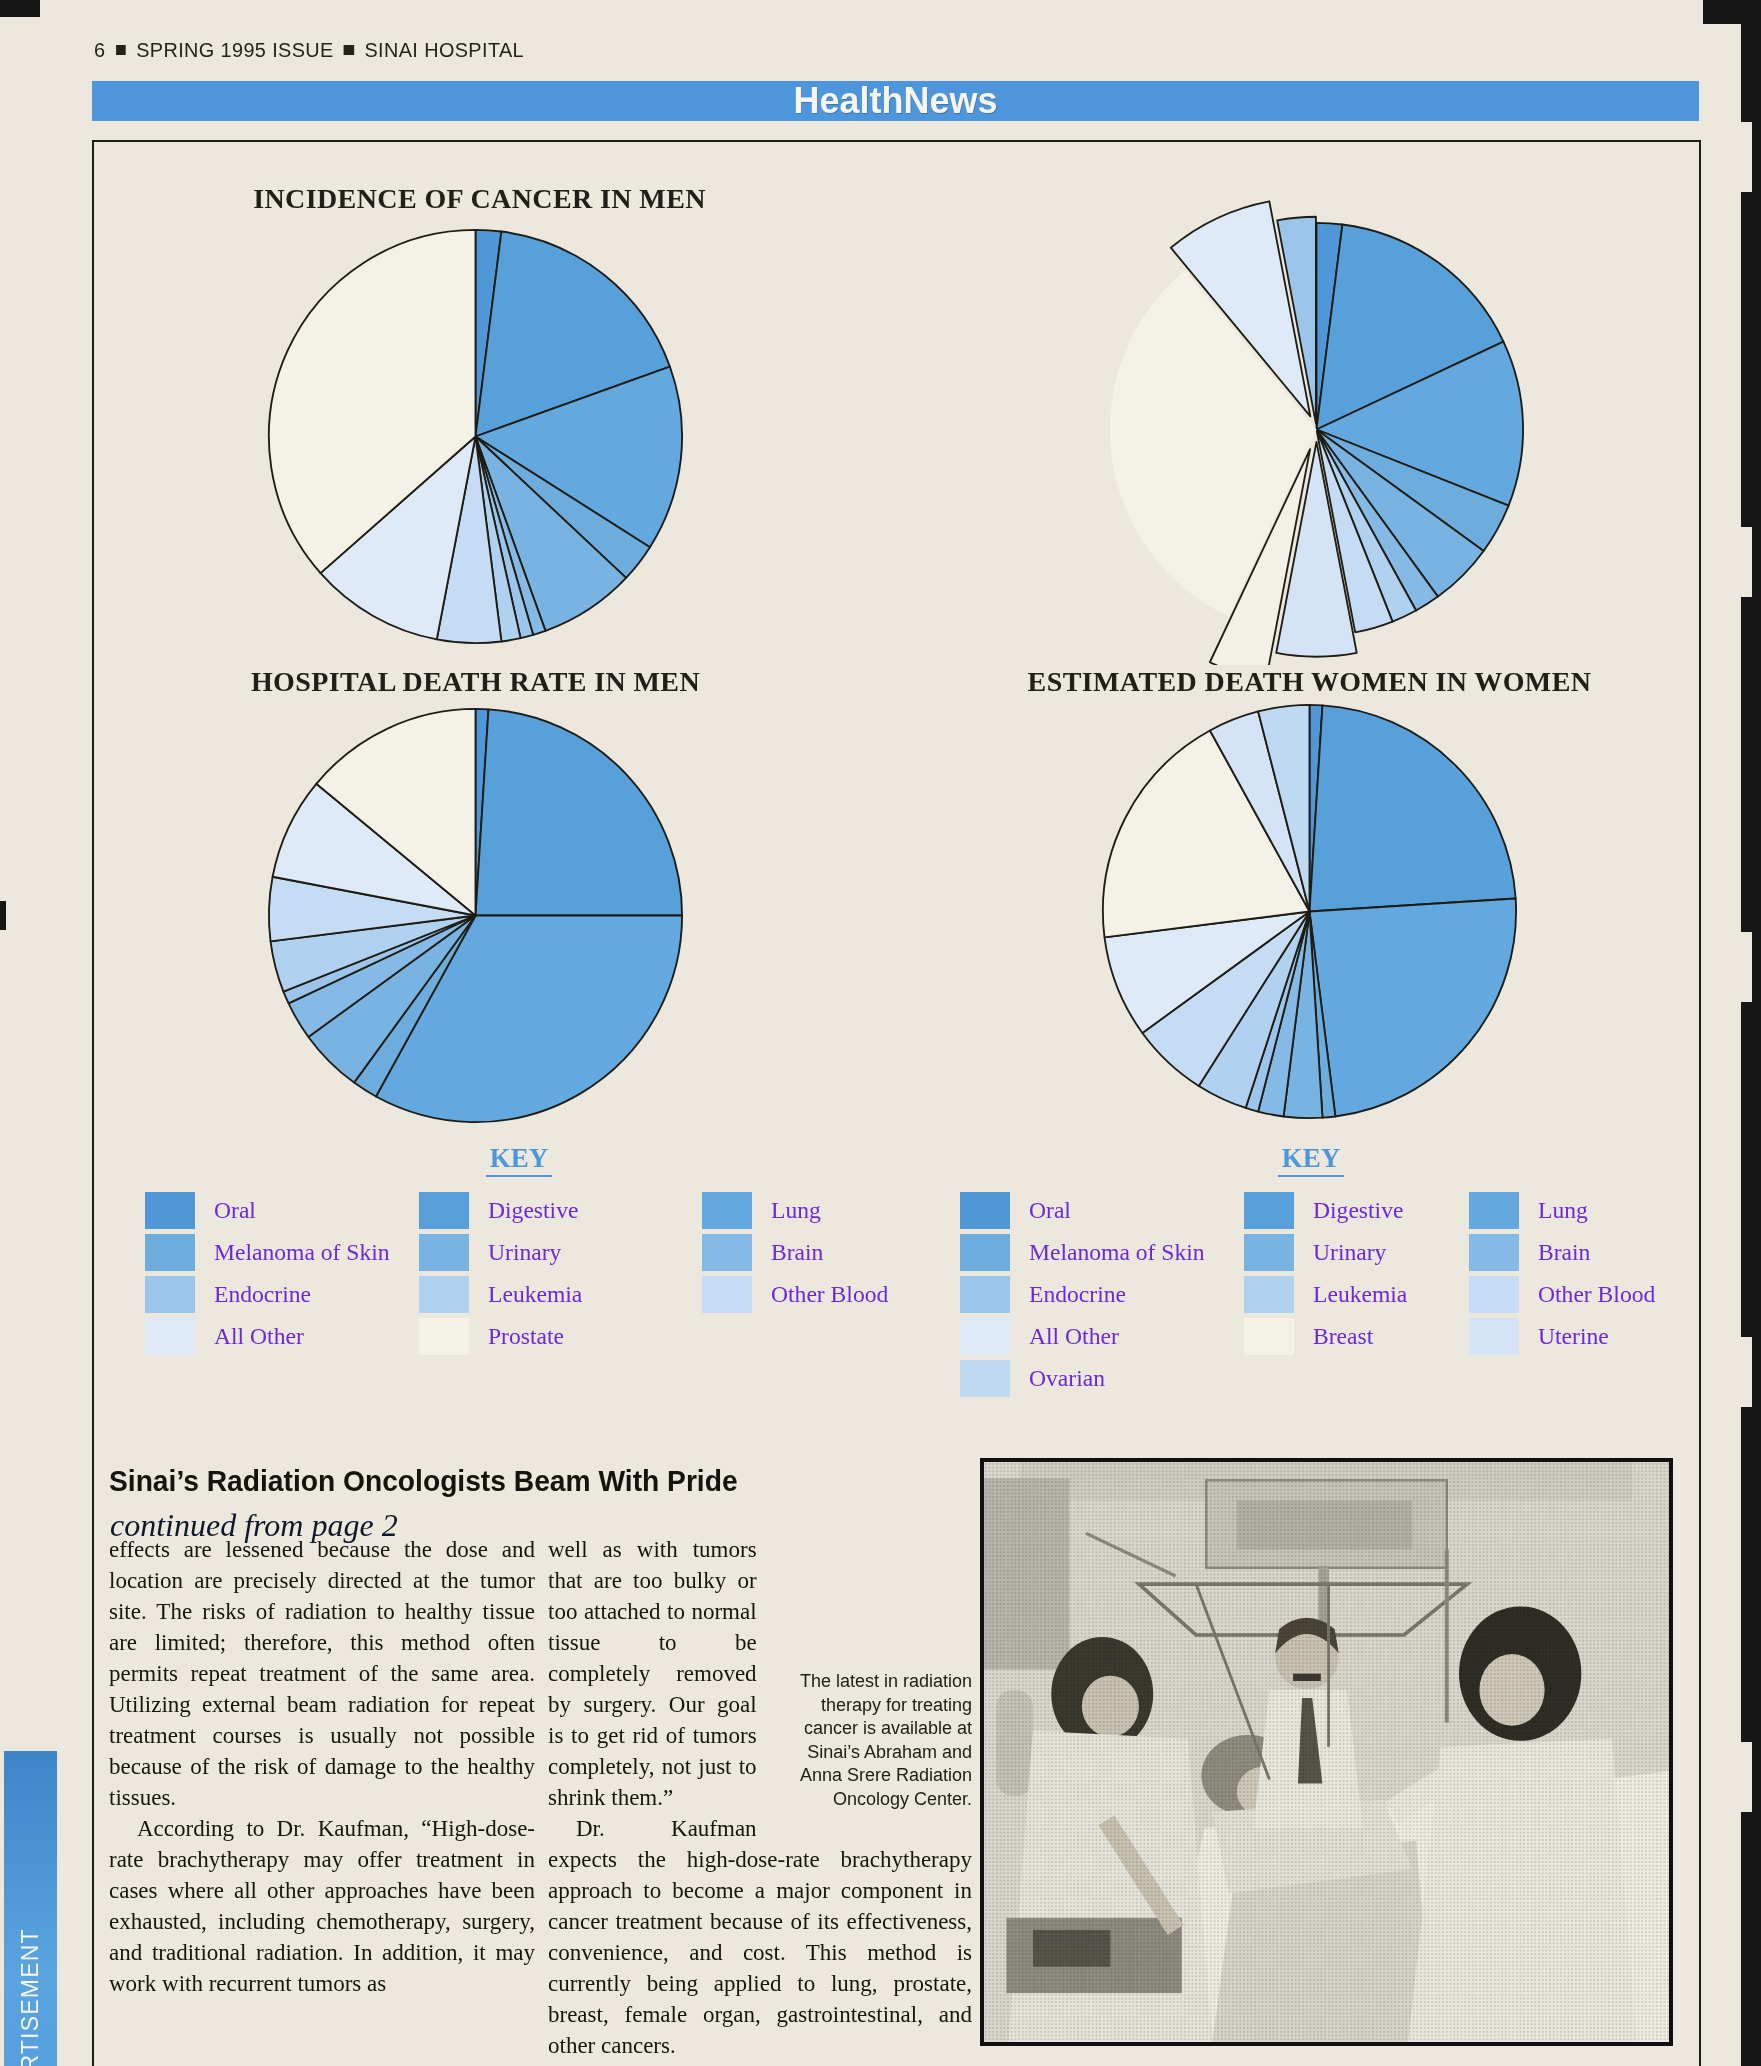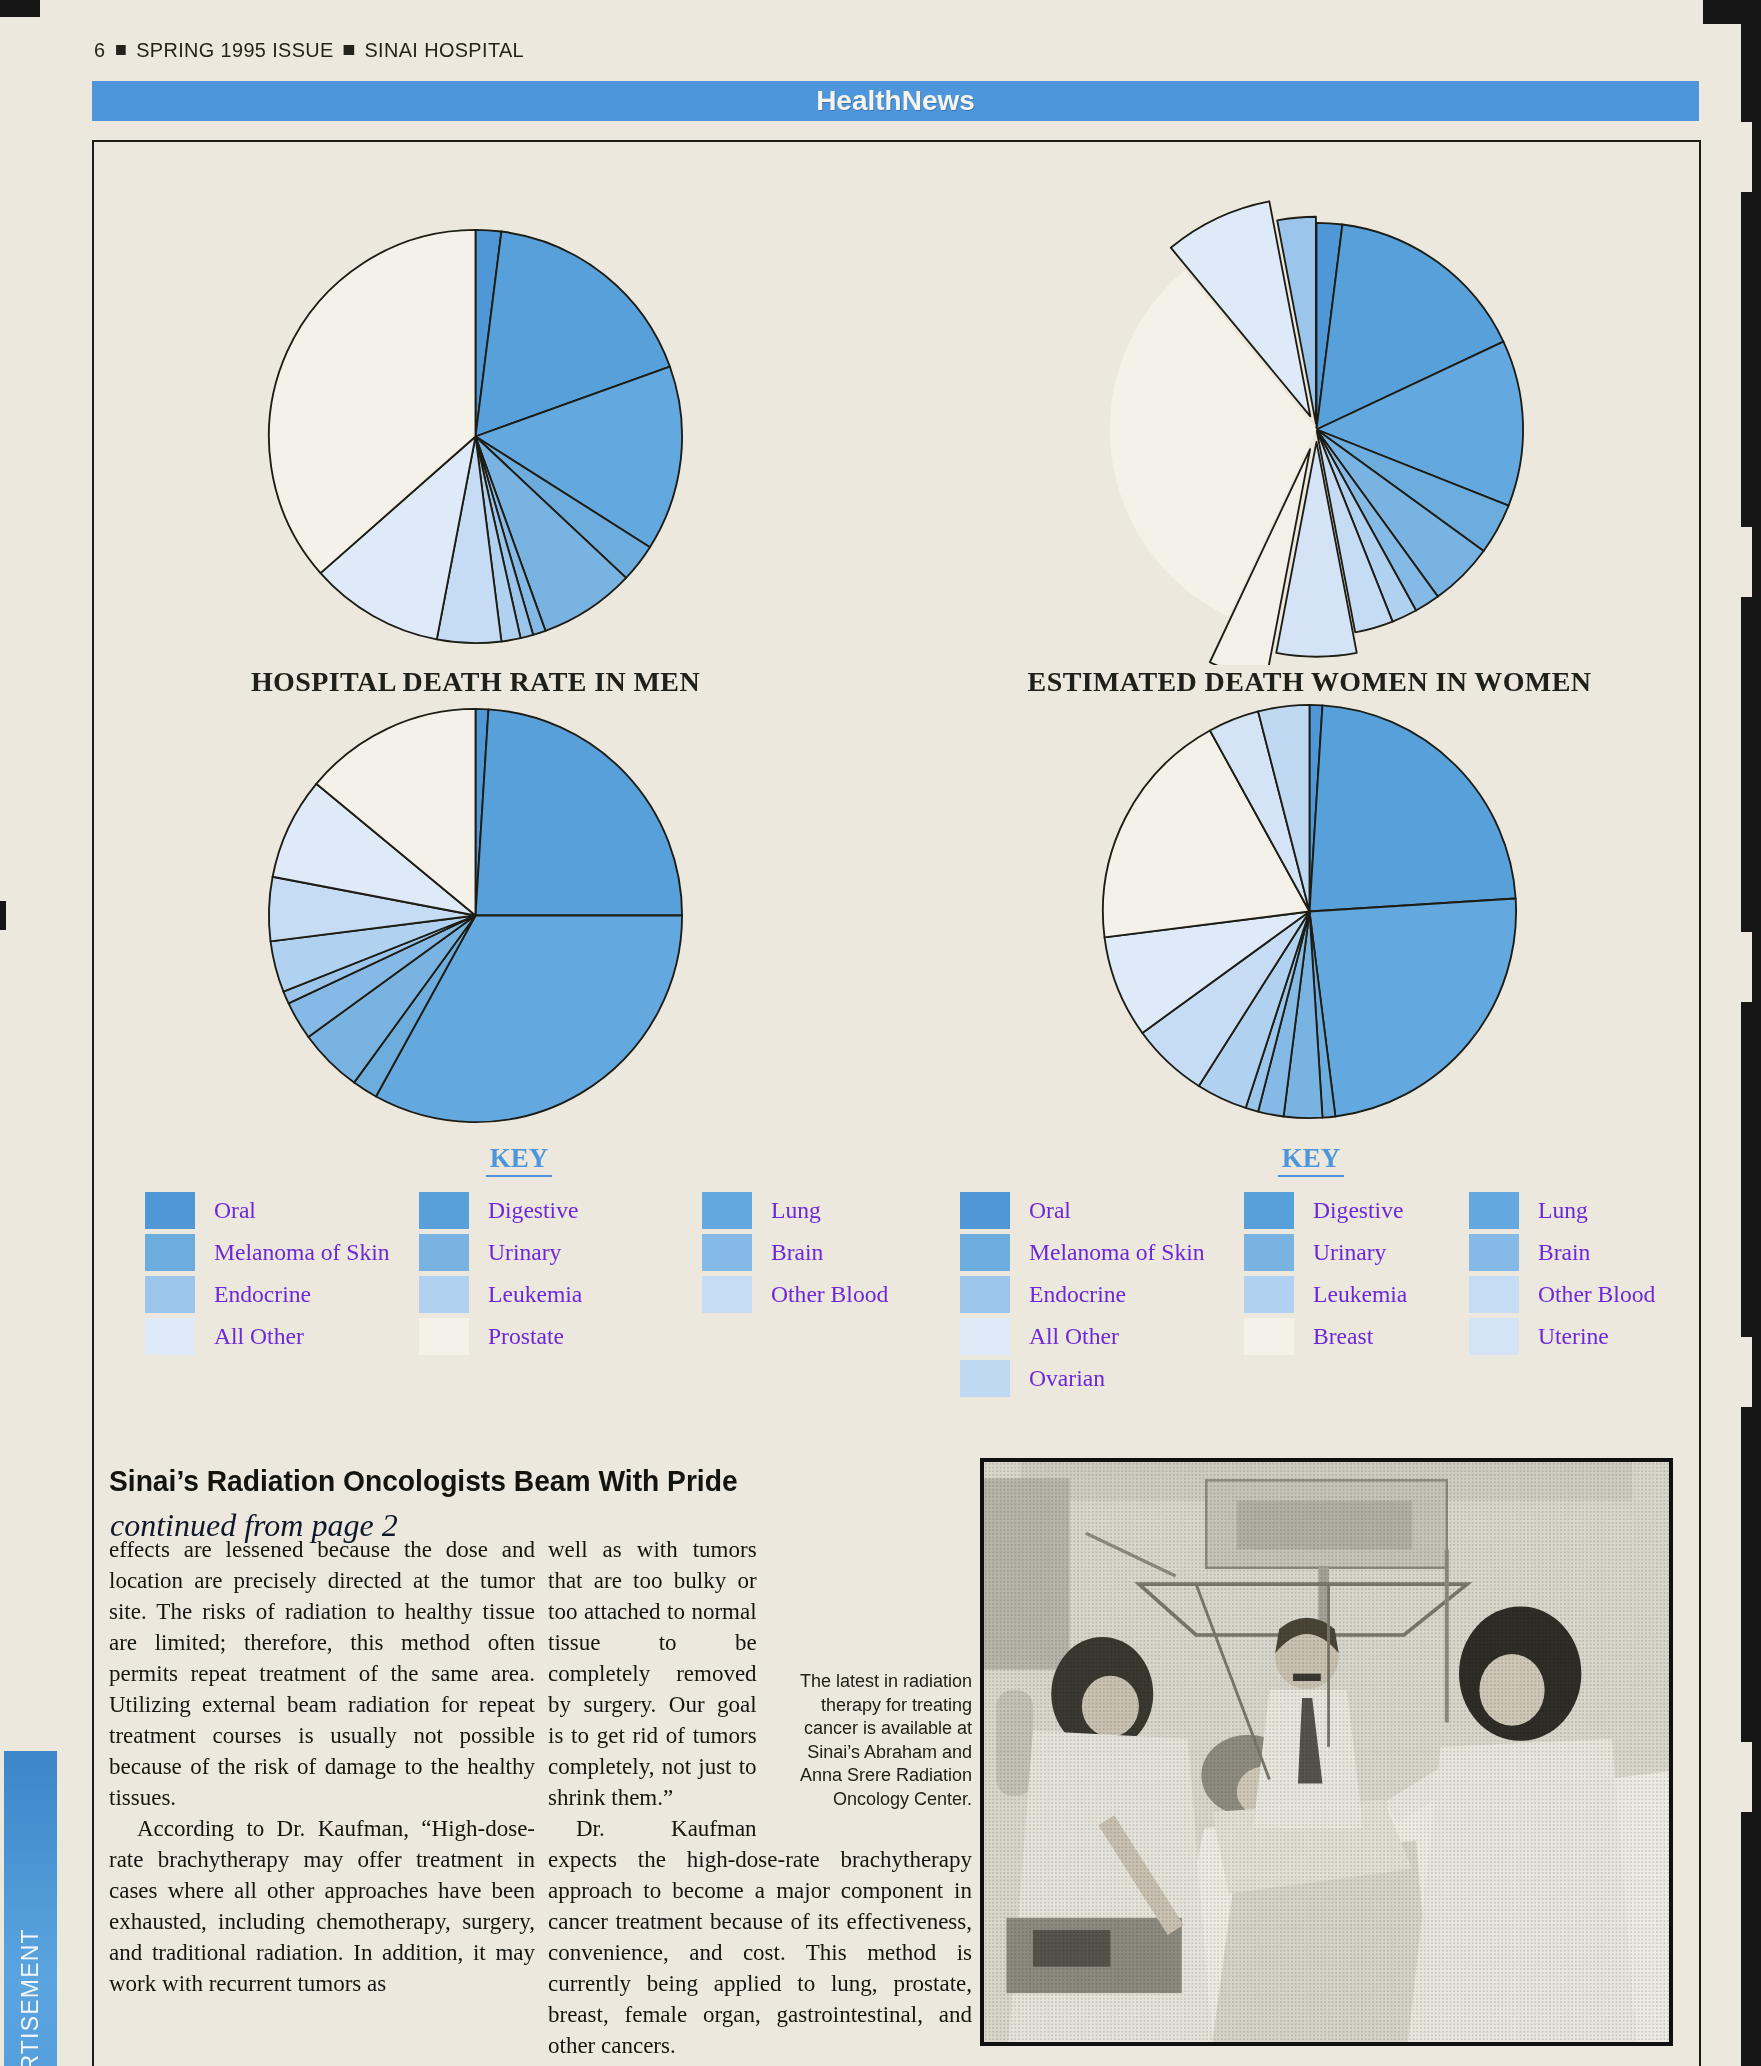--- a/index.html
+++ b/index.html
@@ -8,21 +8,21 @@
   .abs{position:absolute;}
   
   .edge{background:#161616;}
   .notch{background:#ECE8DD;}
   .masthead{left:94px;top:38px;font-family:"Liberation Sans",sans-serif;font-size:20.7px;
             letter-spacing:0.4px;color:#23231c;transform:scaleX(.96);transform-origin:left;
             display:flex;align-items:center;gap:10.7px;white-space:nowrap;}
   .sq{width:10.7px;height:10.7px;background:#23231c;display:inline-block;}
   .bluebar{left:92px;top:81px;width:1607px;height:40px;background:#4E96DB;
            display:flex;align-items:center;justify-content:center;}
-  .bluebar .bn{font-family:"Liberation Sans",sans-serif;font-weight:bold;font-size:28px;
+  .bluebar .bn{font-family:"Liberation Sans",sans-serif;font-weight:bold;font-size:36px;
                color:#f6f4ec;text-shadow:0.8px 0.8px 0 rgba(30,60,100,.35);}
   .content-box{left:92px;top:140px;width:1605px;height:1928px;border:2.1px solid #1c1c18;}
   
   .chart-title{font-size:28px;font-weight:bold;letter-spacing:0.4px;text-align:center;
                color:#20201a;white-space:nowrap;}
   .pie{width:471px;height:471px;}
   .pie svg{width:100%;height:100%;}
   .key-title{font-size:27px;font-weight:bold;color:#4e96db;text-align:center;}
   .key-title span{border-bottom:2.9px solid #4e96db;padding:0 3.3px 1.7px 3.3px;margin-left:41px;}
   .key{display:grid;grid-auto-rows:42px;align-items:center;}
@@ -64,20 +64,21 @@
     <span class="sq"></span>
     <span>SINAI HOSPITAL</span>
   </div>
 
   <div class="abs bluebar">
     <span class="bn">HealthNews</span>
   </div>
 
   <div class="abs content-box"></div>
 
+  <div class="abs chart-title" style="left:149px;top:183px;width:661px;">INCIDENCE OF CANCER IN MEN</div>
   <div class="abs chart-title" style="left:145px;top:666px;width:661px;">HOSPITAL DEATH RATE IN MEN</div>
   <div class="abs chart-title" style="left:979px;top:666px;width:661px;">ESTIMATED DEATH WOMEN IN WOMEN</div>
 
   <div class="abs pie" style="left:240px;top:201px;"><svg viewBox="-570 -570 1140 1140">
         <path d="M 0.0 0.0 L 0.0 -500.0 A 500 500 0 0 1 62.7 -496.1 Z" fill="#4f97d6" stroke="#1d1d15" stroke-width="4.5" stroke-linejoin="round"></path>
         <path d="M 0.0 0.0 L 62.7 -496.1 A 500 500 0 0 1 470.4 -169.4 Z" fill="#58a0da" stroke="#1d1d15" stroke-width="4.5" stroke-linejoin="round"></path>
         <path d="M 0.0 0.0 L 470.4 -169.4 A 500 500 0 0 1 422.2 267.9 Z" fill="#63a8de" stroke="#1d1d15" stroke-width="4.5" stroke-linejoin="round"></path>
         <path d="M 0.0 0.0 L 422.2 267.9 A 500 500 0 0 1 364.5 342.3 Z" fill="#6dadde" stroke="#1d1d15" stroke-width="4.5" stroke-linejoin="round"></path>
         <path d="M 0.0 0.0 L 364.5 342.3 A 500 500 0 0 1 169.4 470.4 Z" fill="#79b3e2" stroke="#1d1d15" stroke-width="4.5" stroke-linejoin="round"></path>
         <path d="M 0.0 0.0 L 169.4 470.4 A 500 500 0 0 1 139.5 480.1 Z" fill="#86bae6" stroke="#1d1d15" stroke-width="4.5" stroke-linejoin="round"></path>

